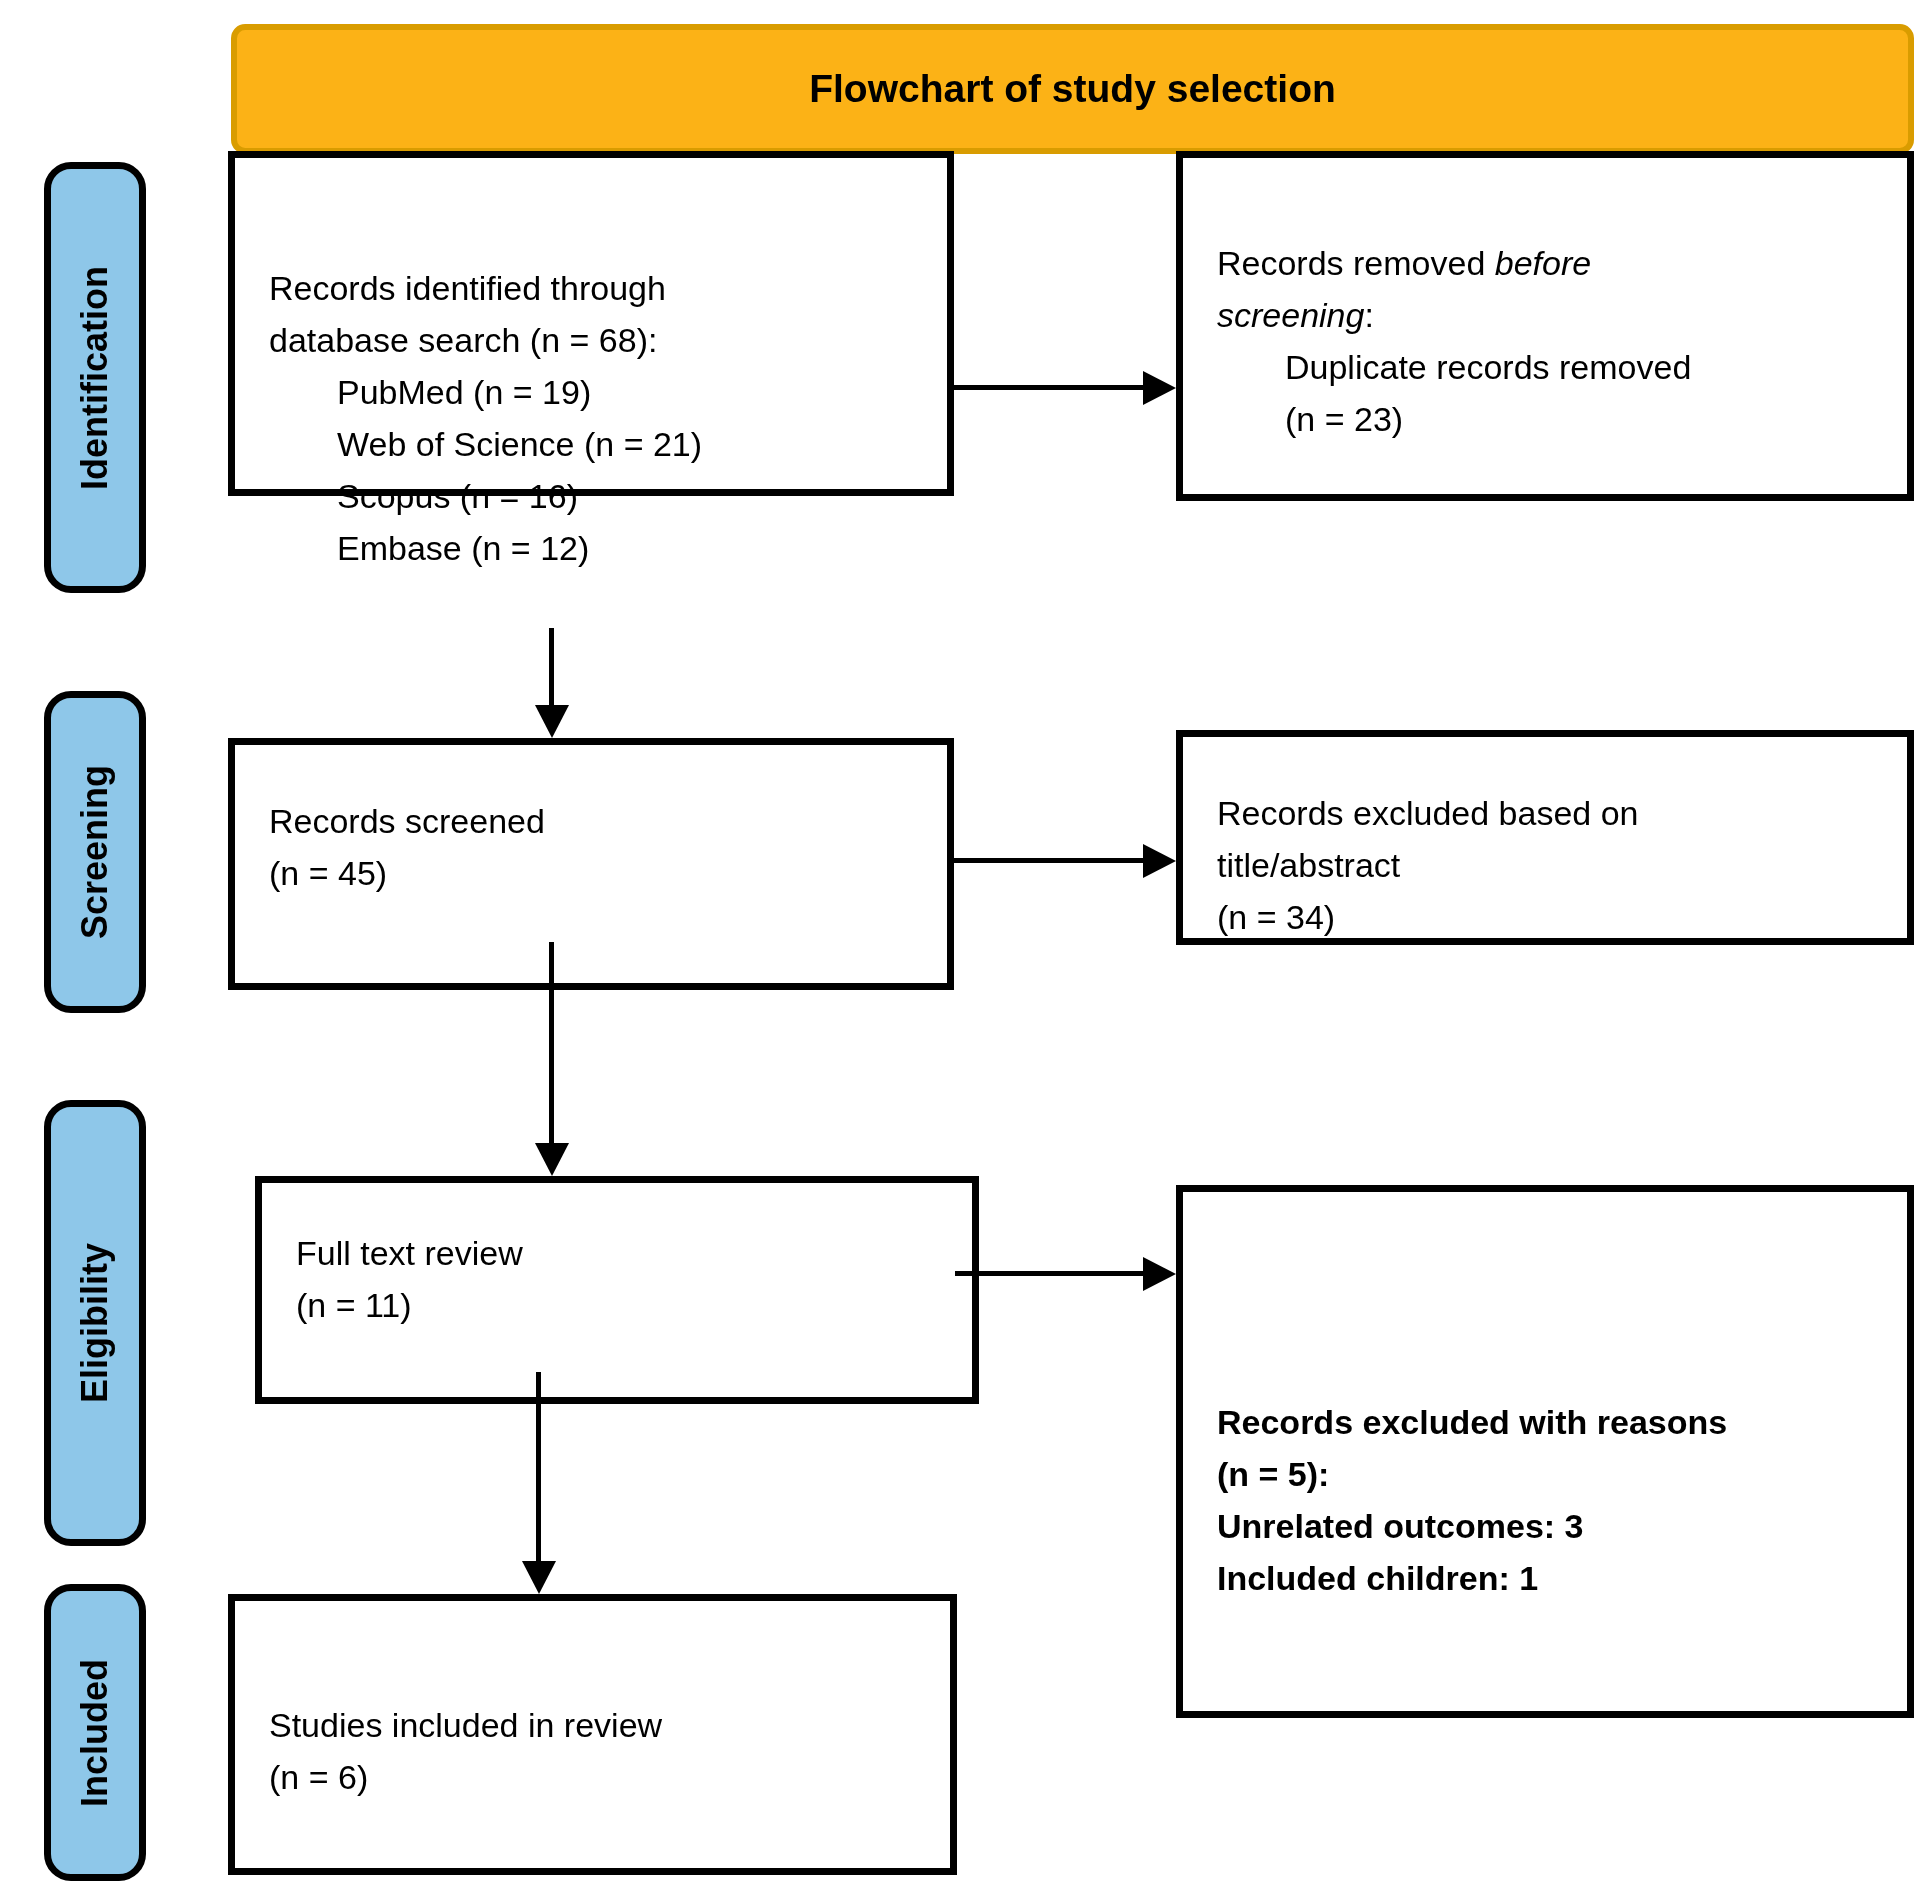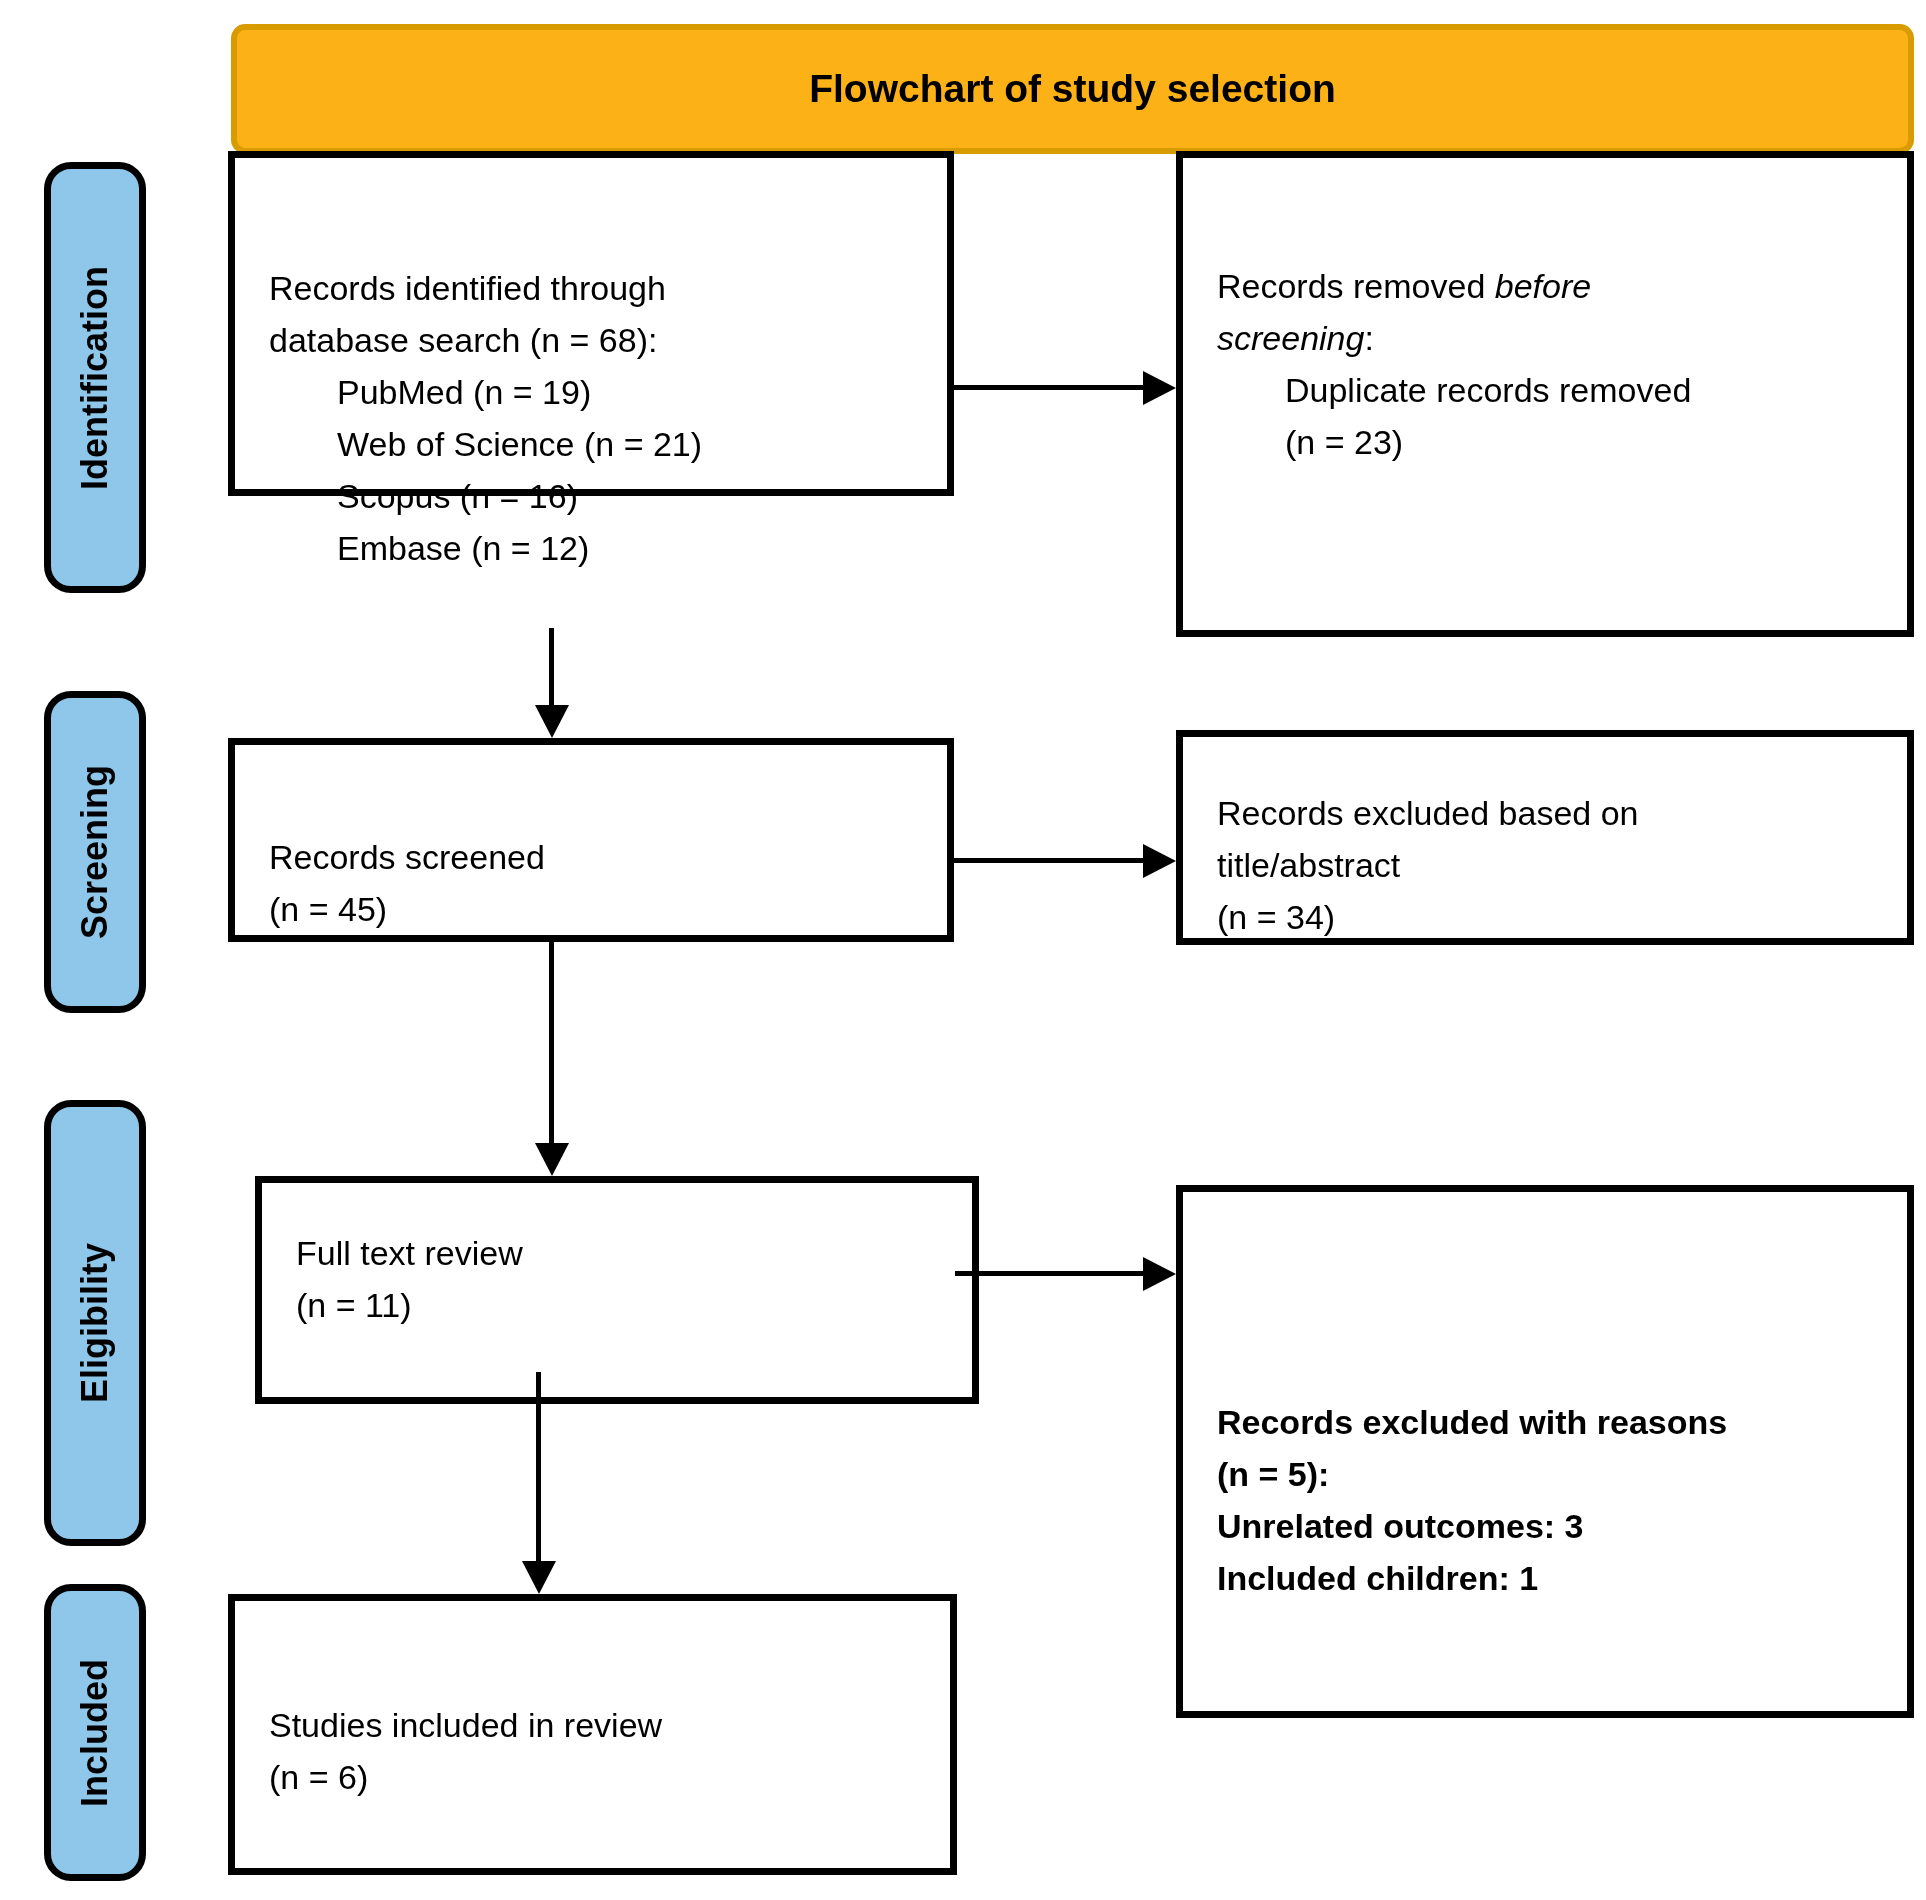--- a/index.html
+++ b/index.html
@@ -58,22 +58,22 @@
     background:#fff;
     border:7.1px solid #000;
     display:flex; flex-direction:column; justify-content:flex-start;
     padding-left:34px; padding-right:14.2px;
     font-size:34px; color:#000;
   }
   .fbox .line{ line-height:52px; white-space:nowrap; }
   .fbox .line.indent{ padding-left:68px; }
   .fbox .it{ font-style:italic; }
   .fbox.b1{ left:228px;  top:151px;  width:726px; height:345px; padding-top:104px; }
-  .fbox.r1{ left:1176px; top:151px;  width:738px; height:486px; padding-top:102px; }
-  .fbox.b2{ left:228px;  top:738px; width:726px; height:204px; padding-top:50px;justify-content:flex-end;  }
+  .fbox.r1{ left:1176px; top:151px;  width:738px; height:350px; padding-top:79px; }
+  .fbox.b2{ left:228px;  top:738px; width:726px; height:252px; padding-top:50px;  }
   .fbox.r2{ left:1176px; top:730px; width:738px; height:215px; padding-top:50px;  }
   .fbox.b3{ left:231px;  top:1176px; width:724px; height:228px; padding-top:44px;margin-left:24px;  }
   .fbox.r3{ left:1176px; top:1185px; width:738px; height:533px; padding-top:204px;font-weight:bold; }
   .fbox.b4{ left:228px;  top:1594px; width:729px; height:281px; padding-top:98px; }
   
   .varrow{
     position:absolute;
     width:5.3px;
     background:#000;
   }

